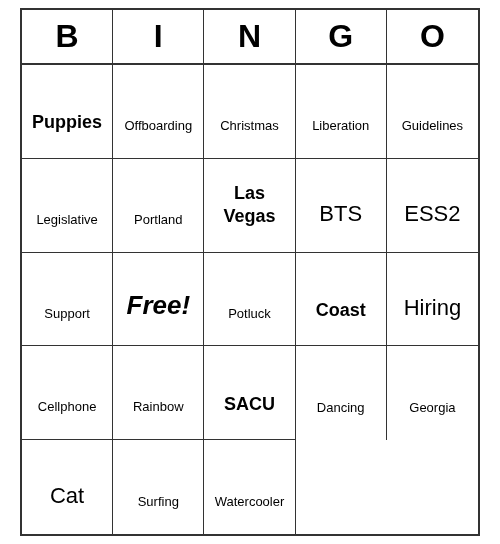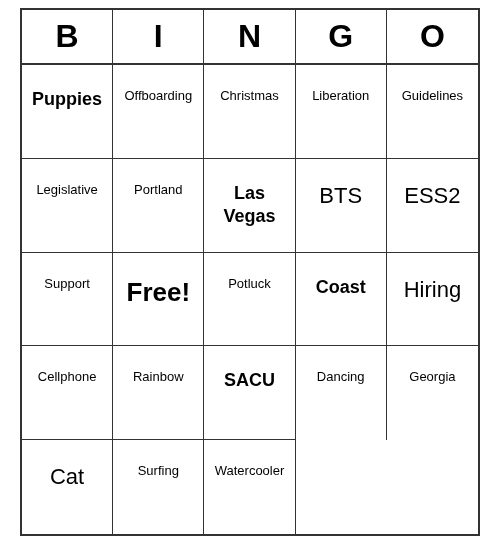--- a/index.html
+++ b/index.html
@@ -47,21 +47,21 @@
       display: grid;
       grid-template-columns: repeat(5, 1fr);
       grid-template-rows: repeat(5, 1fr);
     }
 
     .bingo-cell {
       border-right: 1px solid #333;
       border-bottom: 1px solid #333;
       display: flex;
       justify-content: center;
-      align-items: flex-start;
+      align-items: flex-end;
       text-align: center;
       padding: 23px 4px;
       min-height: 90px;
     }
 
     .bingo-cell:nth-child(5n) {
       border-right: none;
     }
 
     .bingo-cell:nth-last-child(-n+5) {
@@ -79,20 +79,21 @@
     }
 
     .cell-text.medium {
       font-size: 18px;
       font-weight: bold;
     }
 
     .cell-text.free {
       font-size: 26px;
       font-weight: bold;
+      font-style: italic;
     }
   </style>
 </head>
 <body>
 
 <div class="bingo-card">
   <div class="bingo-header">
   <div class="bingo-header-cell">B</div>
       <div class="bingo-header-cell">I</div>
       <div class="bingo-header-cell">N</div>

